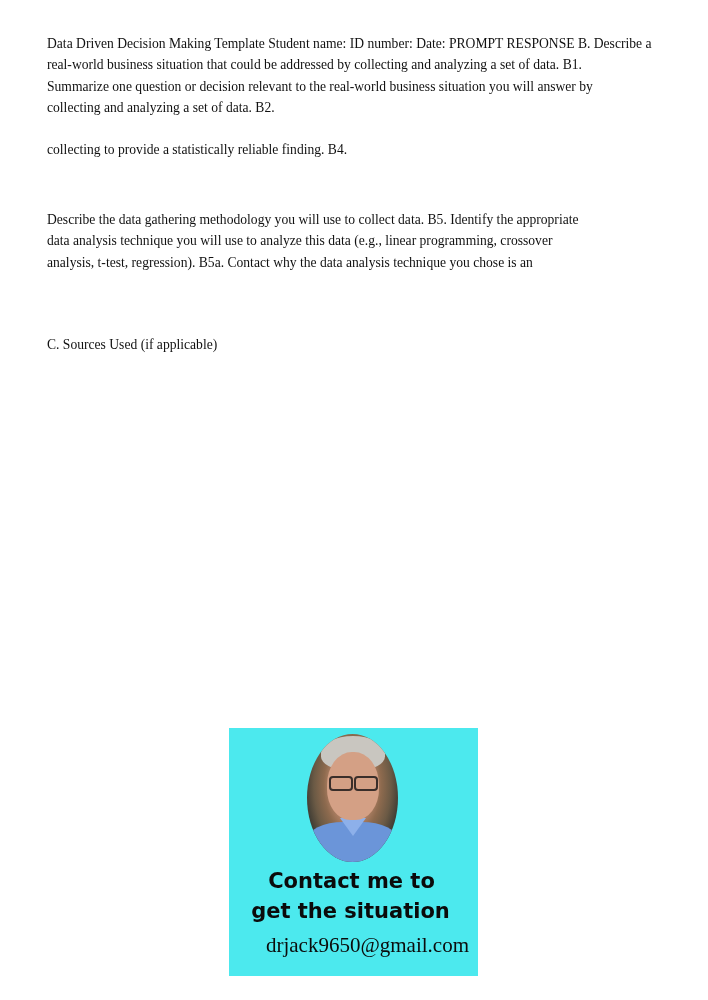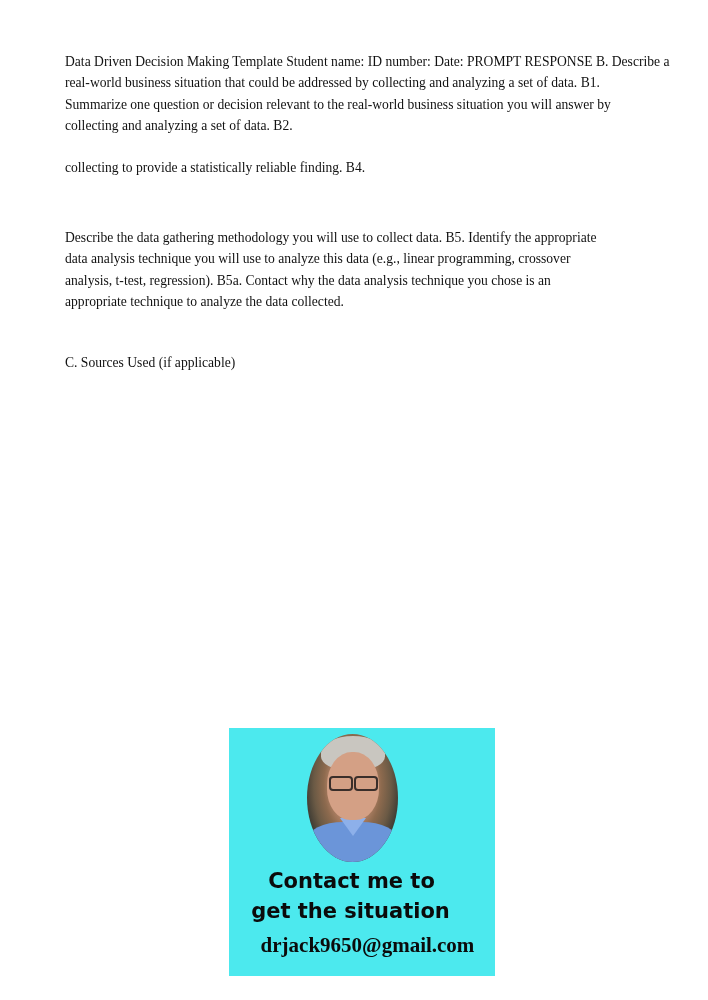--- a/index.html
+++ b/index.html
@@ -15,39 +15,38 @@
       font-family: "Liberation Serif", "DejaVu Serif", serif;
       color: #111111;
     }
     .doc {
       position: absolute;
       left: 47px;
       top: 33px;
       width: 650px;
     }
     .para {
-      margin: 18px;
+      margin: 0;
       font-size: 13.6px;
       line-height: 21.3px;
       white-space: nowrap;
     }
     .para .line { display: block; }
     .p1 { position: absolute; top: 0; }
     .p2 { position: absolute; top: 106px; }
     .p3 { position: absolute; top: 176px; }
     .p4 { position: absolute; top: 301px; }
 
     .promo {
       position: absolute;
       left: 229px;
       top: 728px;
       width: 249px;
       height: 248px;
       background: #4ce9ee;
-      padding-left: 17px;
     }
     .portrait {
       position: absolute;
       left: 78px;
       top: 6px;
       width: 91px;
       height: 128px;
       border-radius: 50%;
       overflow: hidden;
       background: radial-gradient(ellipse at 50% 40%, #d9a98c 0%, #c48e72 28%, #8d6a4e 45%, #6b5a45 60%, #3b3a33 75%);
@@ -102,21 +101,21 @@
     }
     .promo-title.l1 { top: 138px; left: -2px; }
     .promo-title.l2 { top: 168px; left: -3px; }
     .promo-email {
       position: absolute;
       left: 0;
       top: 202px;
       width: 277px;
       text-align: center;
       font-family: "Liberation Serif", "DejaVu Serif", serif;
-      font-weight: bold;
+      font-weight: normal;
       font-size: 21px;
       color: #0b0b0b;
       line-height: 30px;
     }
   </style>
 </head>
 <body>
 
 <div class="doc">
   <p class="para p1">
@@ -125,21 +124,20 @@
     <span class="line">Summarize one question or decision relevant to the real-world business situation you will answer by</span>
     <span class="line">collecting and analyzing a set of data. B2.</span>
   </p>
   <p class="para p2">
     <span class="line">collecting to provide a statistically reliable finding. B4.</span>
   </p>
   <p class="para p3">
     <span class="line">Describe the data gathering methodology you will use to collect data. B5. Identify the appropriate</span>
     <span class="line">data analysis technique you will use to analyze this data (e.g., linear programming, crossover</span>
     <span class="line">analysis, t-test, regression). B5a. Contact why the data analysis technique you chose is an</span>
-    <span class="line">appropriate technique to analyze the data collected.</span>
   </p>
   <p class="para p4">
     <span class="line">C. Sources Used (if applicable)</span>
   </p>
 </div>
 
 <div class="promo">
   <div class="portrait">
     <div class="shirt"></div>
     <div class="collar"></div>

